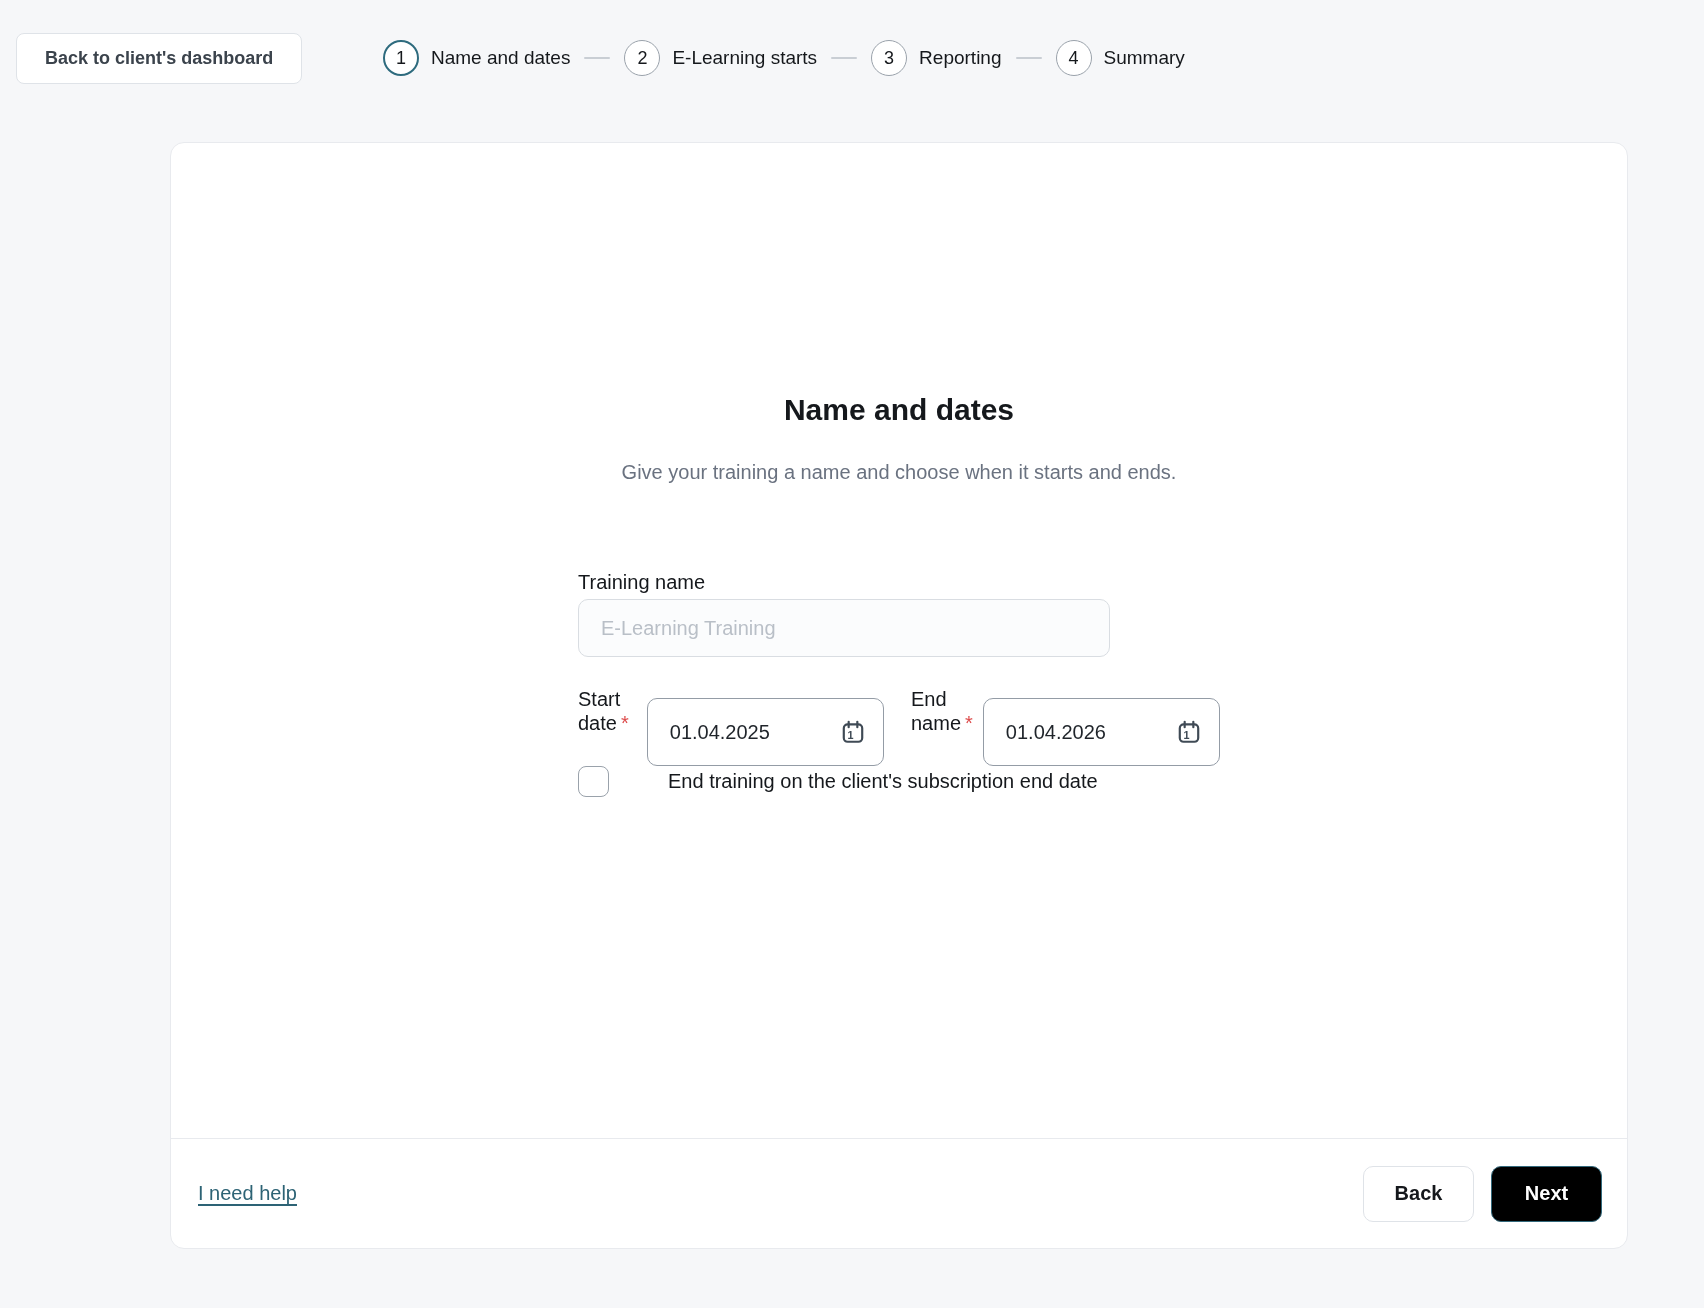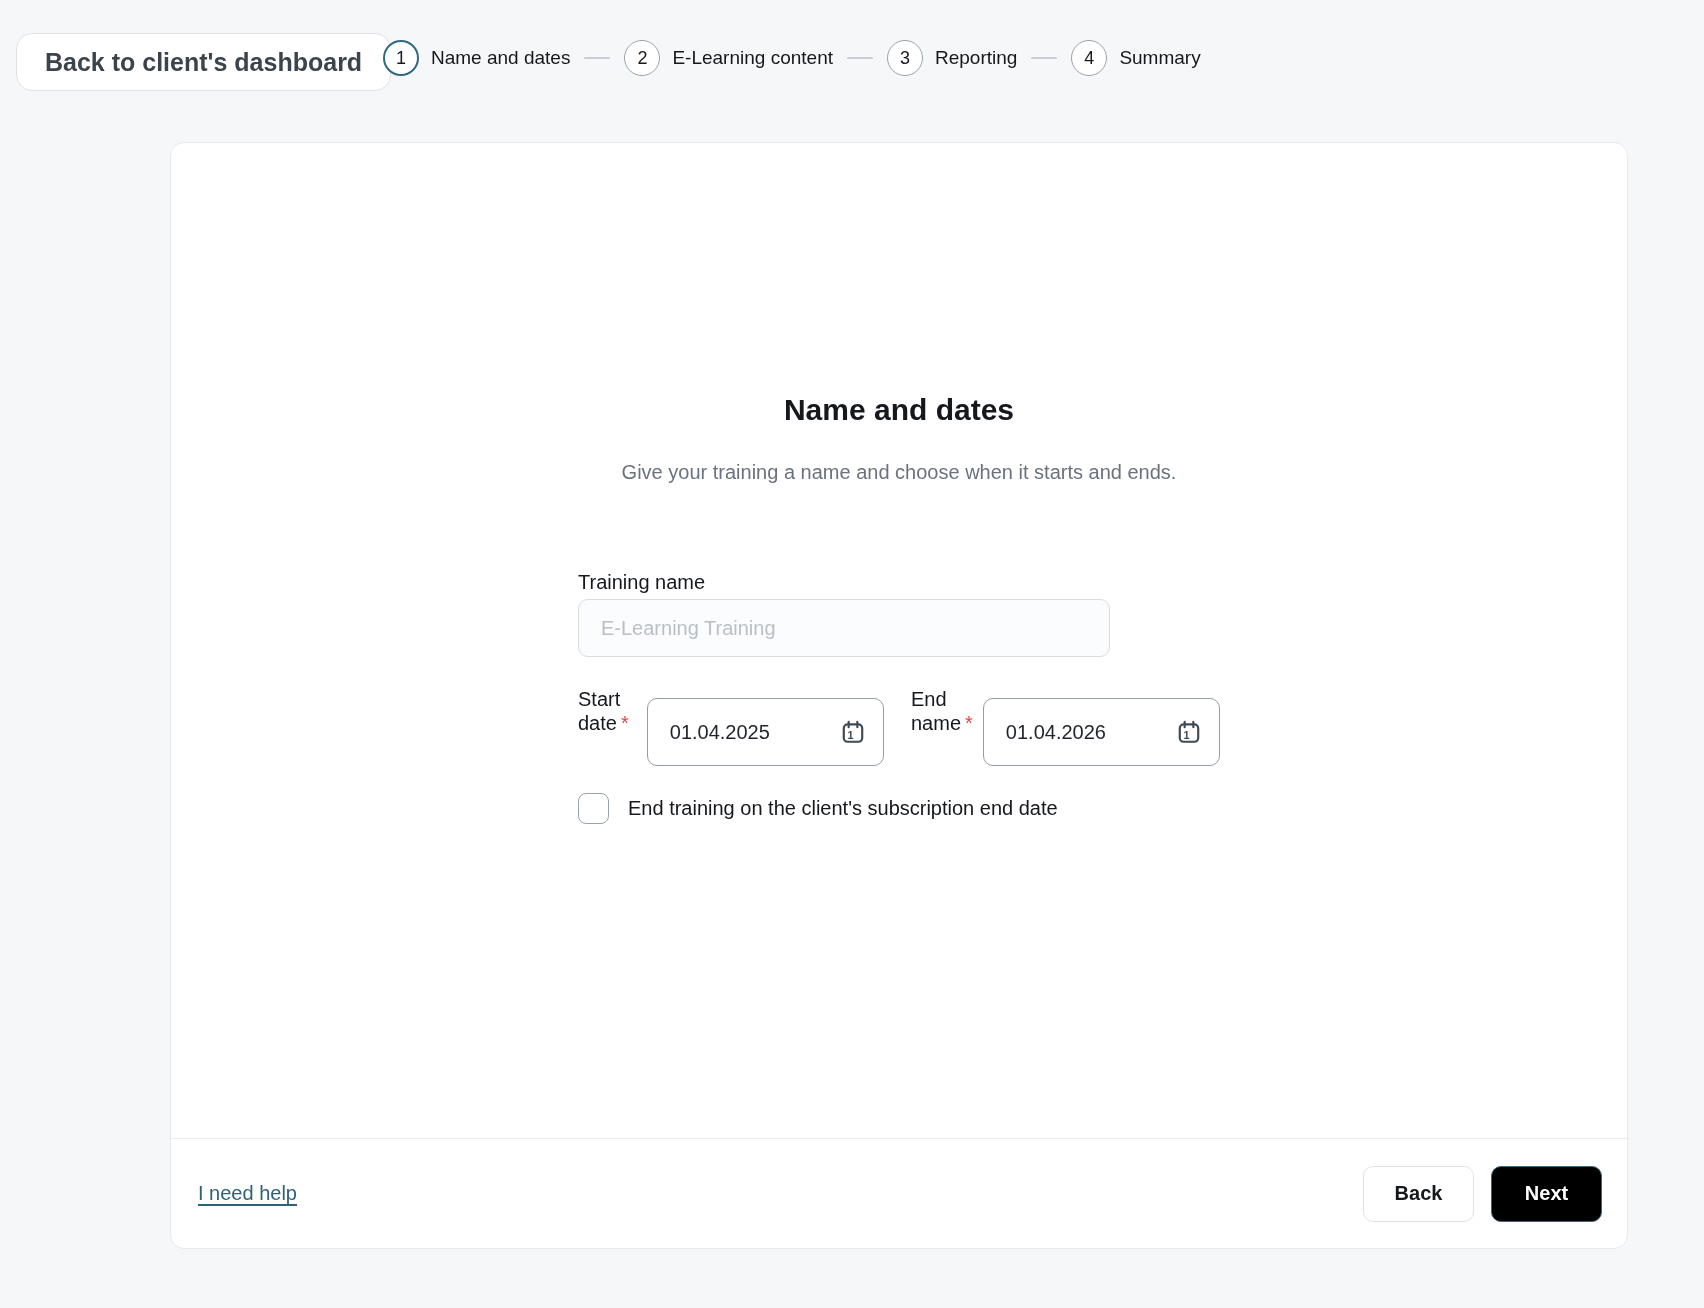--- a/index.html
+++ b/index.html
@@ -8,25 +8,25 @@
     background: #f6f7f9;
     font-family: "Liberation Sans", sans-serif;
     color: #15181c;
     position: relative;
     overflow: hidden;
   }
 
   
   .back-dash-btn {
     position: absolute; left: 16px; top: 33px;
-    height: 58px; padding: 0 28px;
+    height: 51px; padding: 0 28px;
     background: #ffffff;
     border: 1px solid #dfe3e8;
-    border-radius: 16px;
-    font-size: 25px; font-weight: 700; color: #3b434c;
+    border-radius: 8px;
+    font-size: 18px; font-weight: 700; color: #3b434c;
     display: inline-flex; align-items: center;
     cursor: pointer;
   }
   .stepper {
     position: absolute; left: 383px; top: 39px;
     display: flex; align-items: center; gap: 14px;
     height: 38px;
   }
   .step { display: flex; align-items: center; gap: 12px; }
   .step-circle {
@@ -94,21 +94,21 @@
     padding: 0 50px 0 22px; width: 100%;
   }
   .cal-btn {
     position: absolute; right: 16px; top: 50%;
     transform: translateY(-50%);
     width: 28px; height: 28px;
     display: flex; align-items: center; justify-content: center;
     color: #3f4a55; cursor: pointer; background: none; border: none;
   }
   .checkbox-row {
-    margin-top: 27px; display: flex; align-items: center;
+    display: flex; align-items: center; gap: 40px;
   }
   .checkbox {
     width: 31px; height: 31px; border-radius: 8px;
     border: 1.5px solid #9aa2ab; background: #fff;
     cursor: pointer; flex-shrink: 0;
   }
   .checkbox-label {
     margin-left: 19px; font-size: 20px; color: #15181c;
   }
 
@@ -141,21 +141,21 @@
 <button class="back-dash-btn">Back to client's dashboard</button>
 
 <div class="stepper">
   <div class="step active">
     <span class="step-circle">1</span>
     <span class="step-label">Name and dates</span>
   </div>
   <span class="step-dash"></span>
   <div class="step">
     <span class="step-circle">2</span>
-    <span class="step-label">E-Learning content</span>
+    <span class="step-label">E-Learning starts</span>
   </div>
   <span class="step-dash"></span>
   <div class="step">
     <span class="step-circle">3</span>
     <span class="step-label">Reporting</span>
   </div>
   <span class="step-dash"></span>
   <div class="step">
     <span class="step-circle">4</span>
     <span class="step-label">Summary</span>

